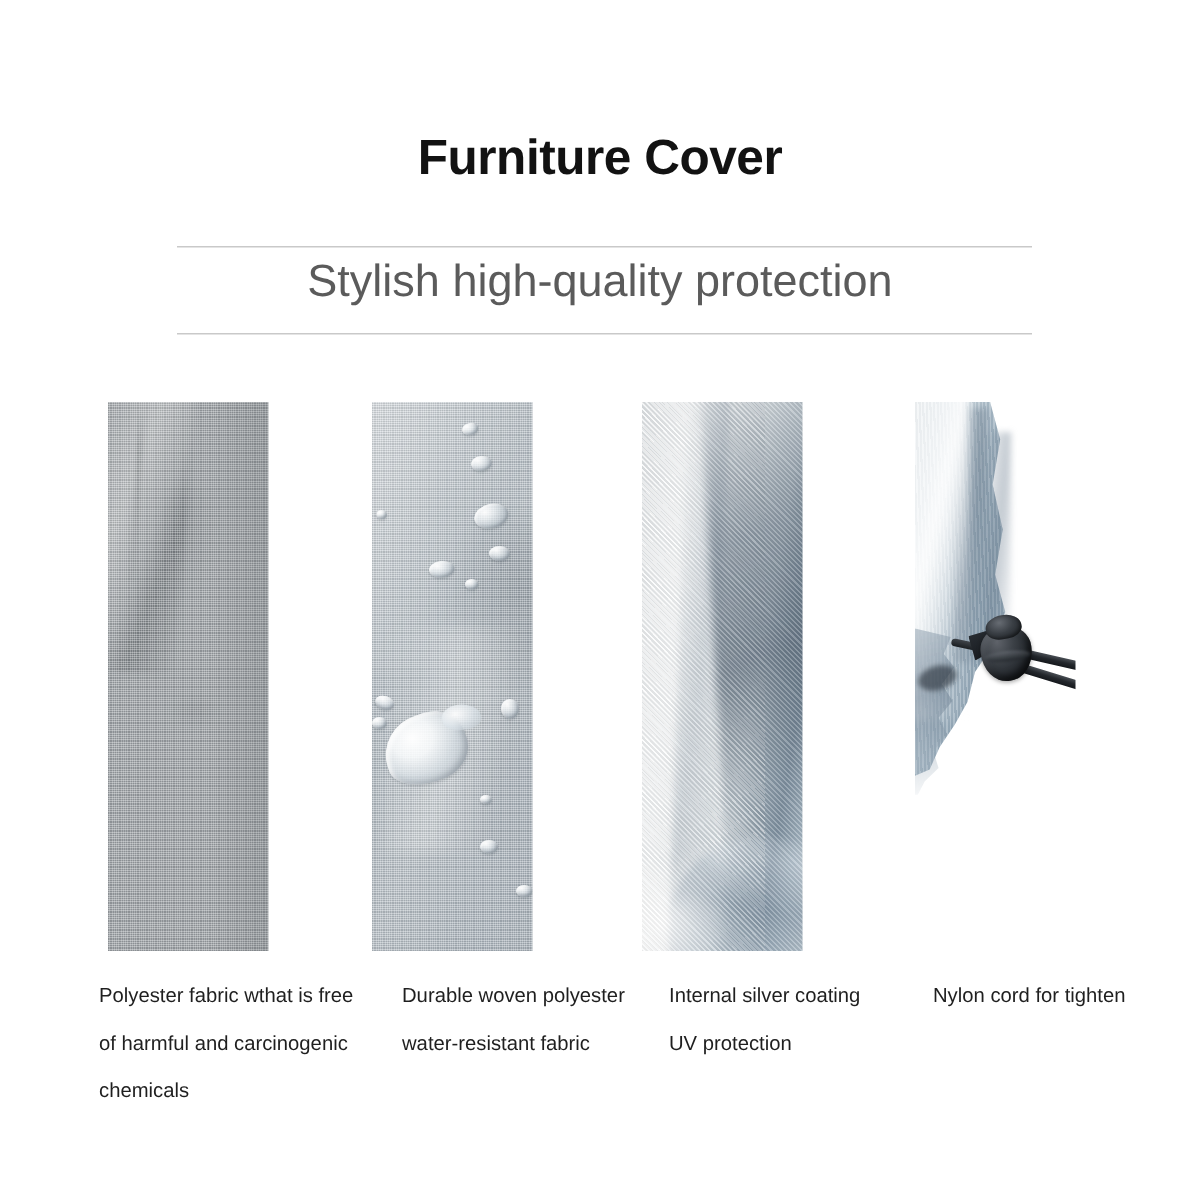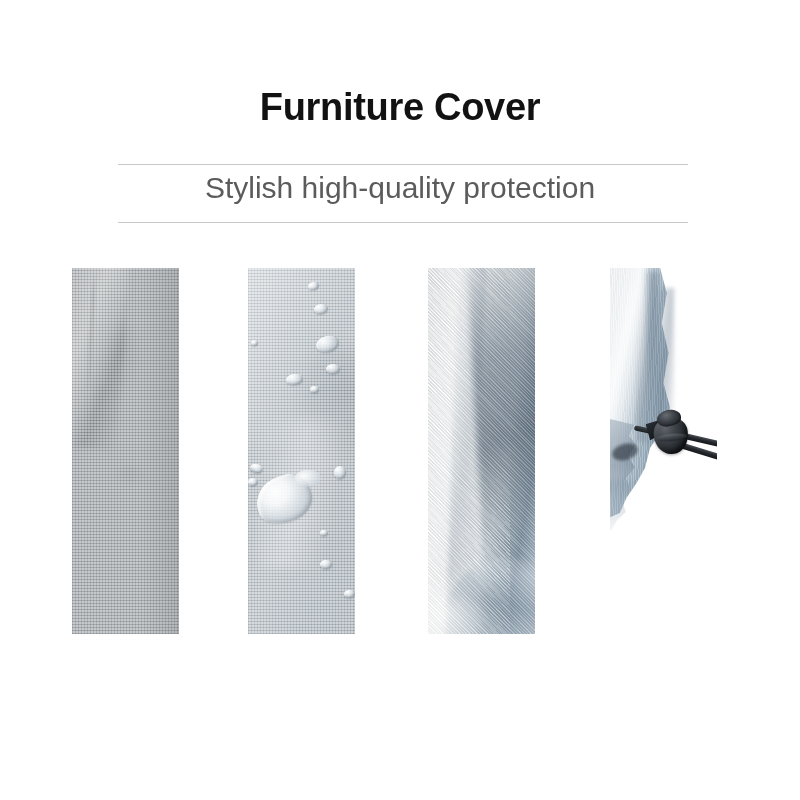--- a/index.html
+++ b/index.html
@@ -30,21 +30,21 @@
     top: 0;
     width: 800px;
   }
 
   .title {
     position: absolute;
     left: 0;
     top: 88px;
     width: 800px;
     text-align: center;
-    font-size: 38px;
+    font-size: 33px;
     font-weight: bold;
     letter-spacing: -0.3px;
     color: #121212;
     line-height: 1;
     white-space: nowrap;
   }
 
   .rule {
     position: absolute;
     left: 118px;
@@ -714,14 +714,20 @@
         <div class="p4-cord p4-cord-1"></div>
         <div class="p4-cord p4-cord-2"></div>
         <div class="p4-cordlock"></div>
         <div class="p4-cordlock-cap"></div>
         <div class="p4-cordlock-band"></div>
       </div>
     </div>
 
   </div>
 
+  <div class="captions">
+    <div class="caption caption-1">Polyester fabric wthat is free of harmful and carcinogenic chemicals</div>
+    <div class="caption caption-2">Durable woven polyester water-resistant fabric</div>
+    <div class="caption caption-3">Internal silver coating UV protection</div>
+    <div class="caption caption-4">Nylon cord for tighten</div>
+  </div>
 
 </div>
 
 </body></html>

